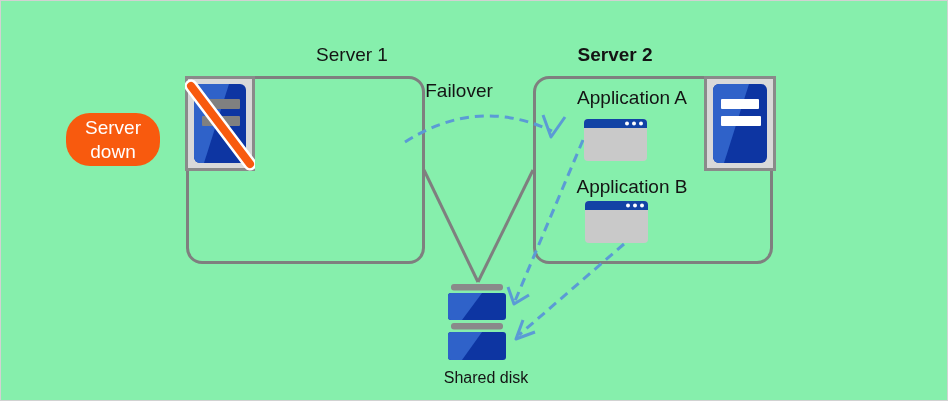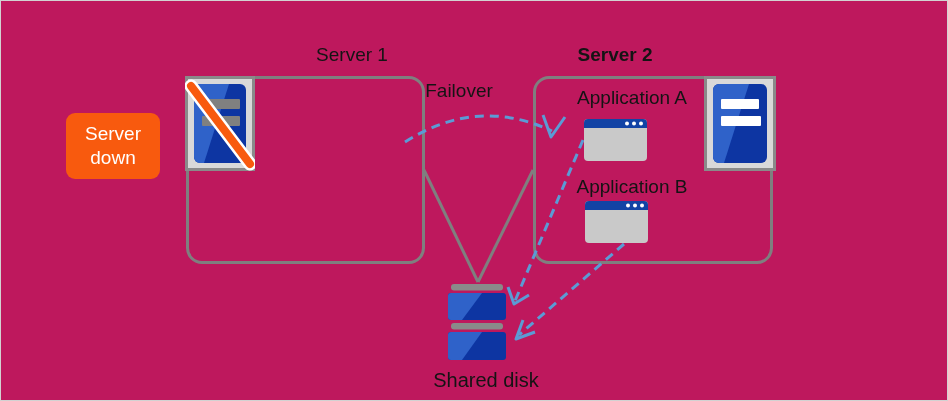--- a/index.html
+++ b/index.html
@@ -1,27 +1,27 @@
 <!DOCTYPE html>
 <html style="--badge-orange: #f85a0e; --slash-orange: #f85a0e; --dash-blue: #5b9bd5; --connector-gray: #7f7f7f; --server-blue-light: #2f62c9; --server-blue-dark: #0d35a2; --titlebar-navy: #1243a5; --window-gray: #c9c9c9; --plate-gray: #d9d9d9; --plate-border-gray: #8a8a8a; --bar-down-gray: #808080; --text-black: #141414; --canvas-border: #d2d2d2;"><head>
 <meta charset="utf-8">
 <style>
   html,body{margin:0;padding:0;background:#ffffff;}
   body{font-family:"Liberation Sans","DejaVu Sans",sans-serif;}
   .canvas{
-    position:relative;width:946px;height:399px;background:#be185d;
+    position:relative;width:946px;height:399px;background:#86efac;
     border:1px solid var(--canvas-border,#d2d2d2);overflow:hidden;
   }
   .label{
     position:absolute;transform:translateX(-50%);
     font-size:19px;color:var(--text-black,#141414);white-space:nowrap;line-height:1.1;
   }
   .badge{
-    position:absolute;left:65px;top:112px;width:94px;height:66px;
-    background:var(--badge-orange,#f85a0e);border-radius:9px;
+    position:absolute;left:65px;top:112px;width:94px;height:53px;
+    background:var(--badge-orange,#f85a0e);border-radius:24px;
     color:#ffffff;font-size:19px;line-height:1.25;text-align:center;
     display:flex;align-items:center;justify-content:center;padding:2px;box-sizing:border-box;
   }
   .node-box{
     position:absolute;border:3px solid var(--connector-gray,#7f7f7f);
     border-radius:16px;background:transparent;box-sizing:border-box;
   }
   .box-server1{left:185px;top:75px;width:239px;height:188px;}
   .box-server2{left:532px;top:75px;width:240px;height:188px;}
   .abs{position:absolute;}
@@ -31,21 +31,21 @@
 </head>
 <body>
 
 <div class="canvas">
 
   <div class="label" style="left:351px;top:44px;">Server 1</div>
   <div class="label" style="left:614px;top:44px;font-weight:bold;">Server 2</div>
   <div class="label" style="left:458px;top:80px;">Failover</div>
   <div class="label" style="left:631px;top:176px;">Application B</div>
   <div class="label" style="left:631px;top:87px;">Application A</div>
-  <div class="label" style="left:485px;top:368px;font-size:20px;">Shared disk</div>
+  <div class="label" style="left:485px;top:368px;font-size:16px;">Shared disk</div>
 
   <div class="badge">Server down</div>
 
   <div class="node-box box-server1"></div>
   <div class="node-box box-server2"></div>
 
   <svg class="wires" width="946" height="399" viewBox="0 0 946 399">
 
     <path d="M423,169 L477,281" fill="none" style="stroke:var(--connector-gray,#7f7f7f);" stroke-width="3"></path>
     <path d="M532,169 L477,281" fill="none" style="stroke:var(--connector-gray,#7f7f7f);" stroke-width="3"></path>

